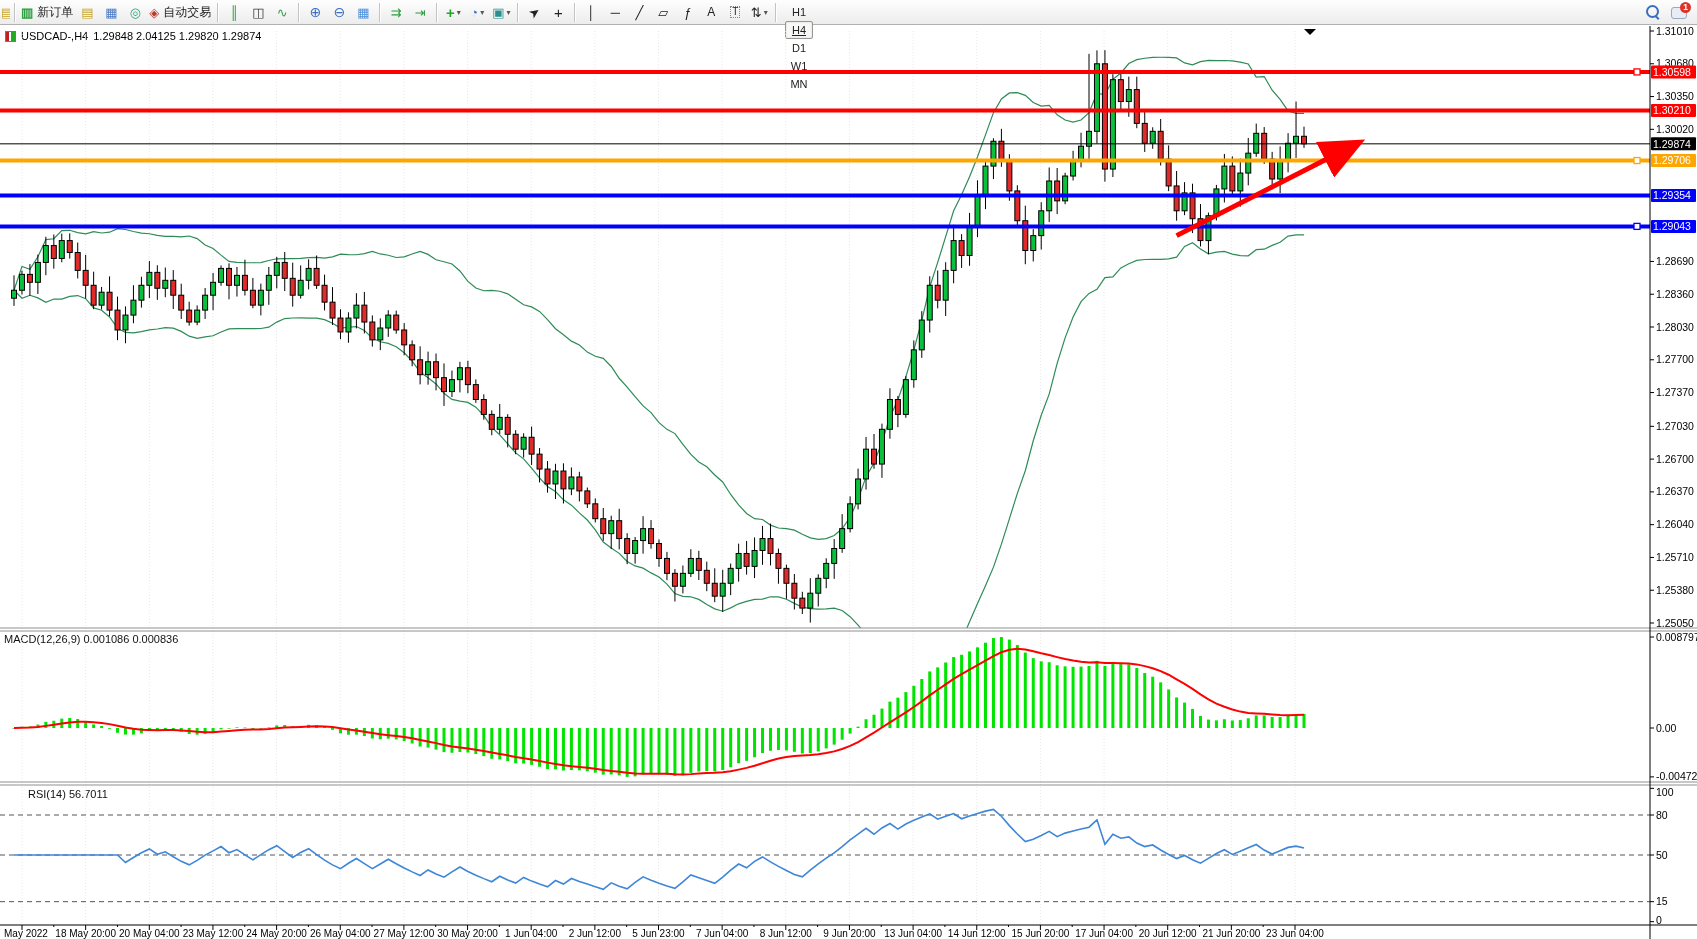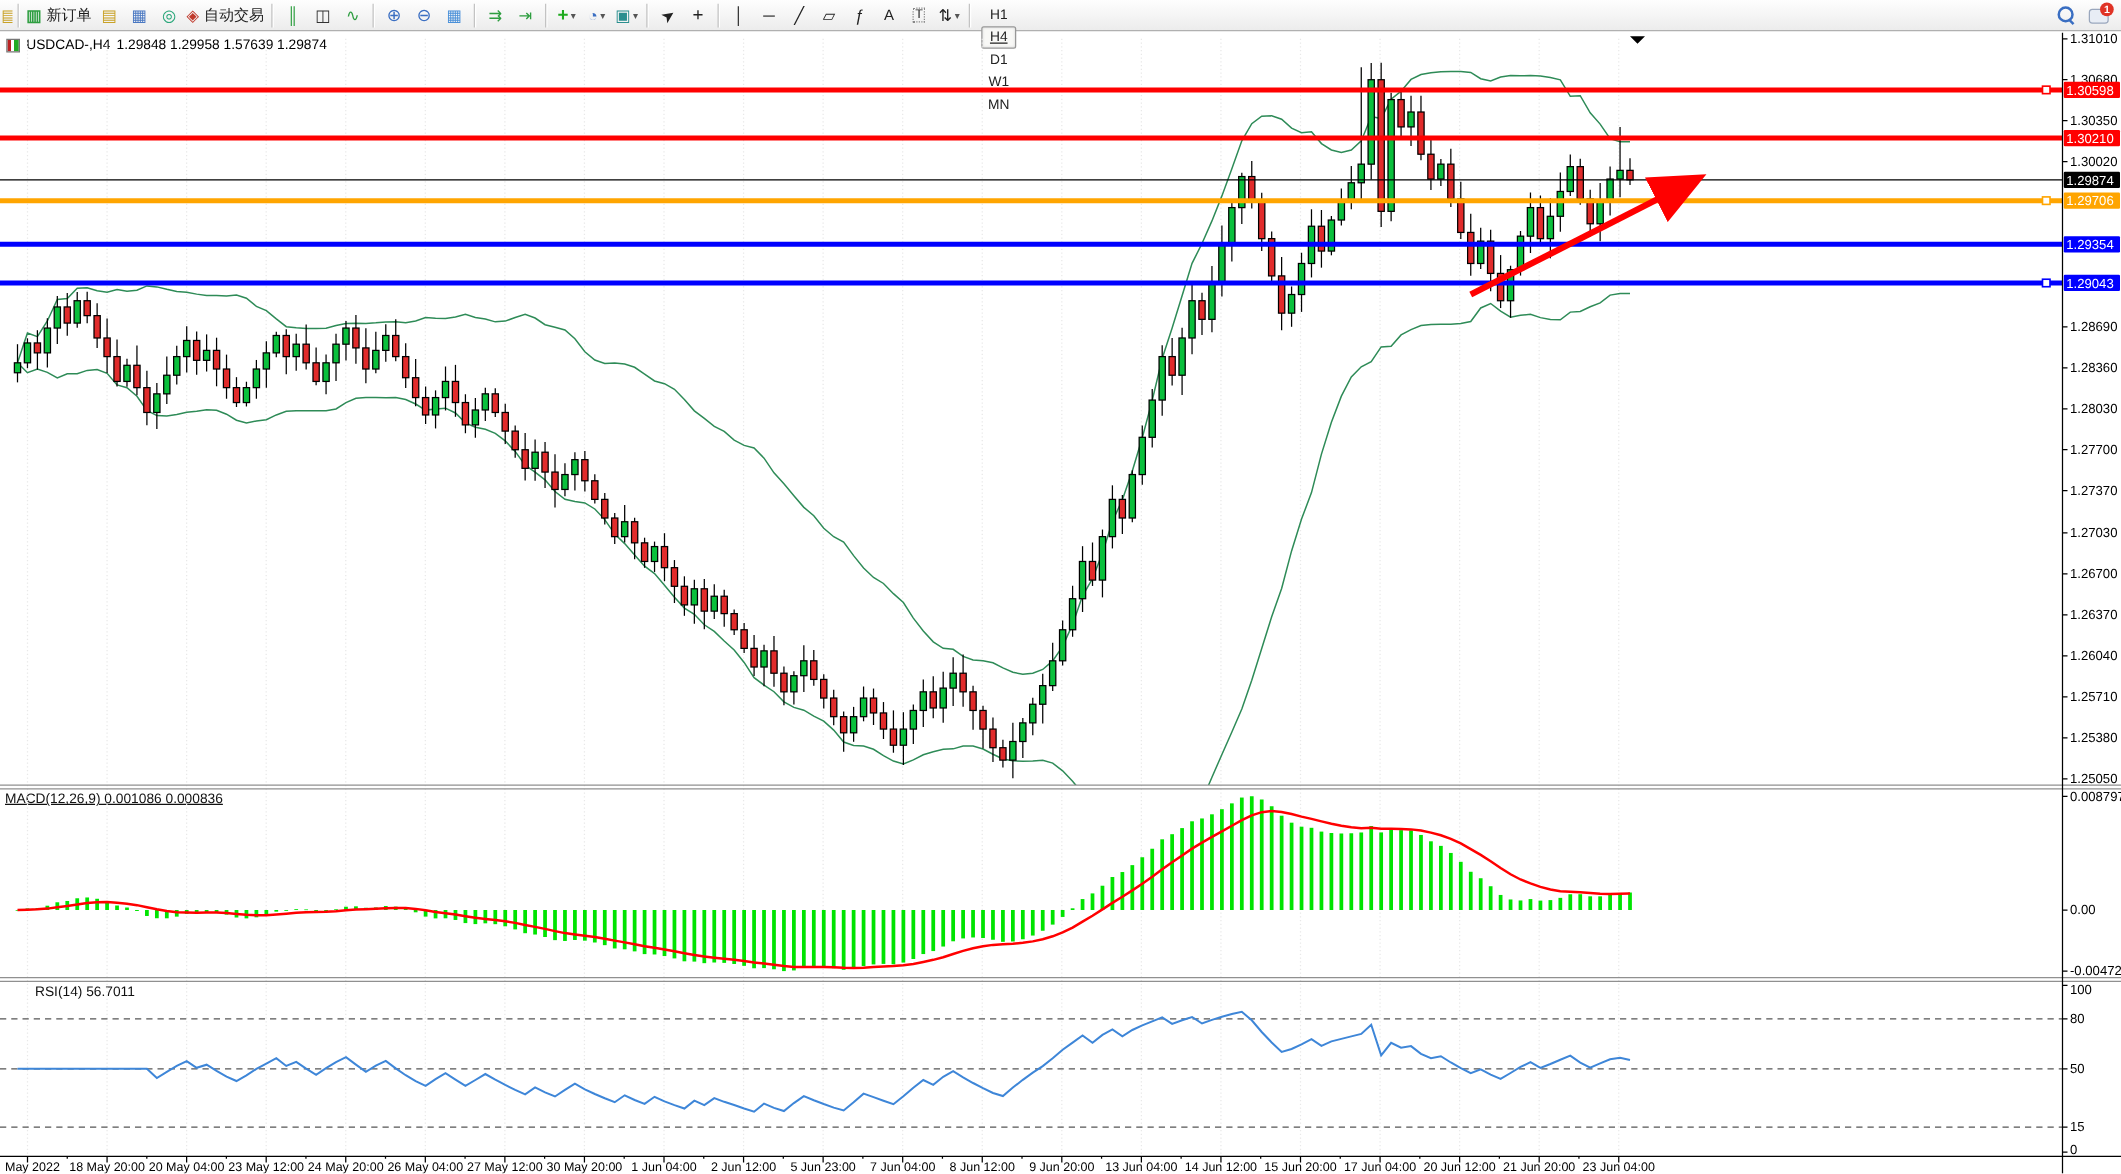--- a/index.html
+++ b/index.html
@@ -42,21 +42,21 @@
   #search-btn .lens{position:absolute;left:1px;top:1px;width:9px;height:9px;border:2px solid #3a6ec2;border-radius:50%;}
   #search-btn .handle{position:absolute;left:11px;top:11px;width:5px;height:2px;background:#3a6ec2;transform:rotate(45deg);transform-origin:0 0;}
   #chat-btn{position:relative;width:18px;height:16px;}
   #chat-btn .bubble{position:absolute;left:0;top:3px;width:14px;height:10px;background:#e8edf5;border:1px solid #9aa7bd;border-radius:3px;}
   #chat-btn .badge{position:absolute;right:-2px;top:-2px;min-width:11px;height:11px;background:#e03326;color:#fff;
                    border-radius:50%;font-size:8.5px;line-height:11px;text-align:center;font-weight:bold;}
   
   #chart-title{position:absolute;top:30px;left:5px;font-size:11px;color:#000;display:flex;align-items:center;gap:5px;}
   .title-ico{display:inline-block;width:9px;height:9px;border:1px solid #777;
              background:linear-gradient(90deg,#b22 0 3px,#fff 3px 5px,#2a2 5px 8px);}
-  #macd-label{position:absolute;top:633px;left:4px;font-size:11px;color:#111;text-decoration:underline;}
+  #macd-label{position:absolute;top:633px;left:4px;font-size:11px;color:#111;}
   #rsi-label{position:absolute;top:788px;left:4px;font-size:11px;color:#111;padding-left:24px;}
   #chart-svg{position:absolute;top:26px;left:0;}
   text{font-family:"Liberation Sans",sans-serif;}
 </style>
 </head>
 <body>
 
 <div id="app">
 
   <div id="toolbar">
@@ -174,21 +174,21 @@
       <span id="chat-btn">
         <span class="bubble"></span>
         <span class="badge">1</span>
       </span>
     </span>
   </div>
 
   <div id="chart-title">
     <span class="title-ico"></span>
     <span>USDCAD-,H4</span>
-    <span>1.29848 1.29958 1.57639 1.29874</span>
+    <span>1.29848 2.04125 1.29820 1.29874</span>
   </div>
 
   <div id="macd-label">MACD(12,26,9) 0.001086 0.000836</div>
   <div id="rsi-label">RSI(14) 56.7011</div>
 
   <svg id="chart-svg" width="1697" height="913">
       <defs>
         <clipPath id="mainClip">
           <rect x="0" y="0" width="1650" height="602"></rect>
         </clipPath>

